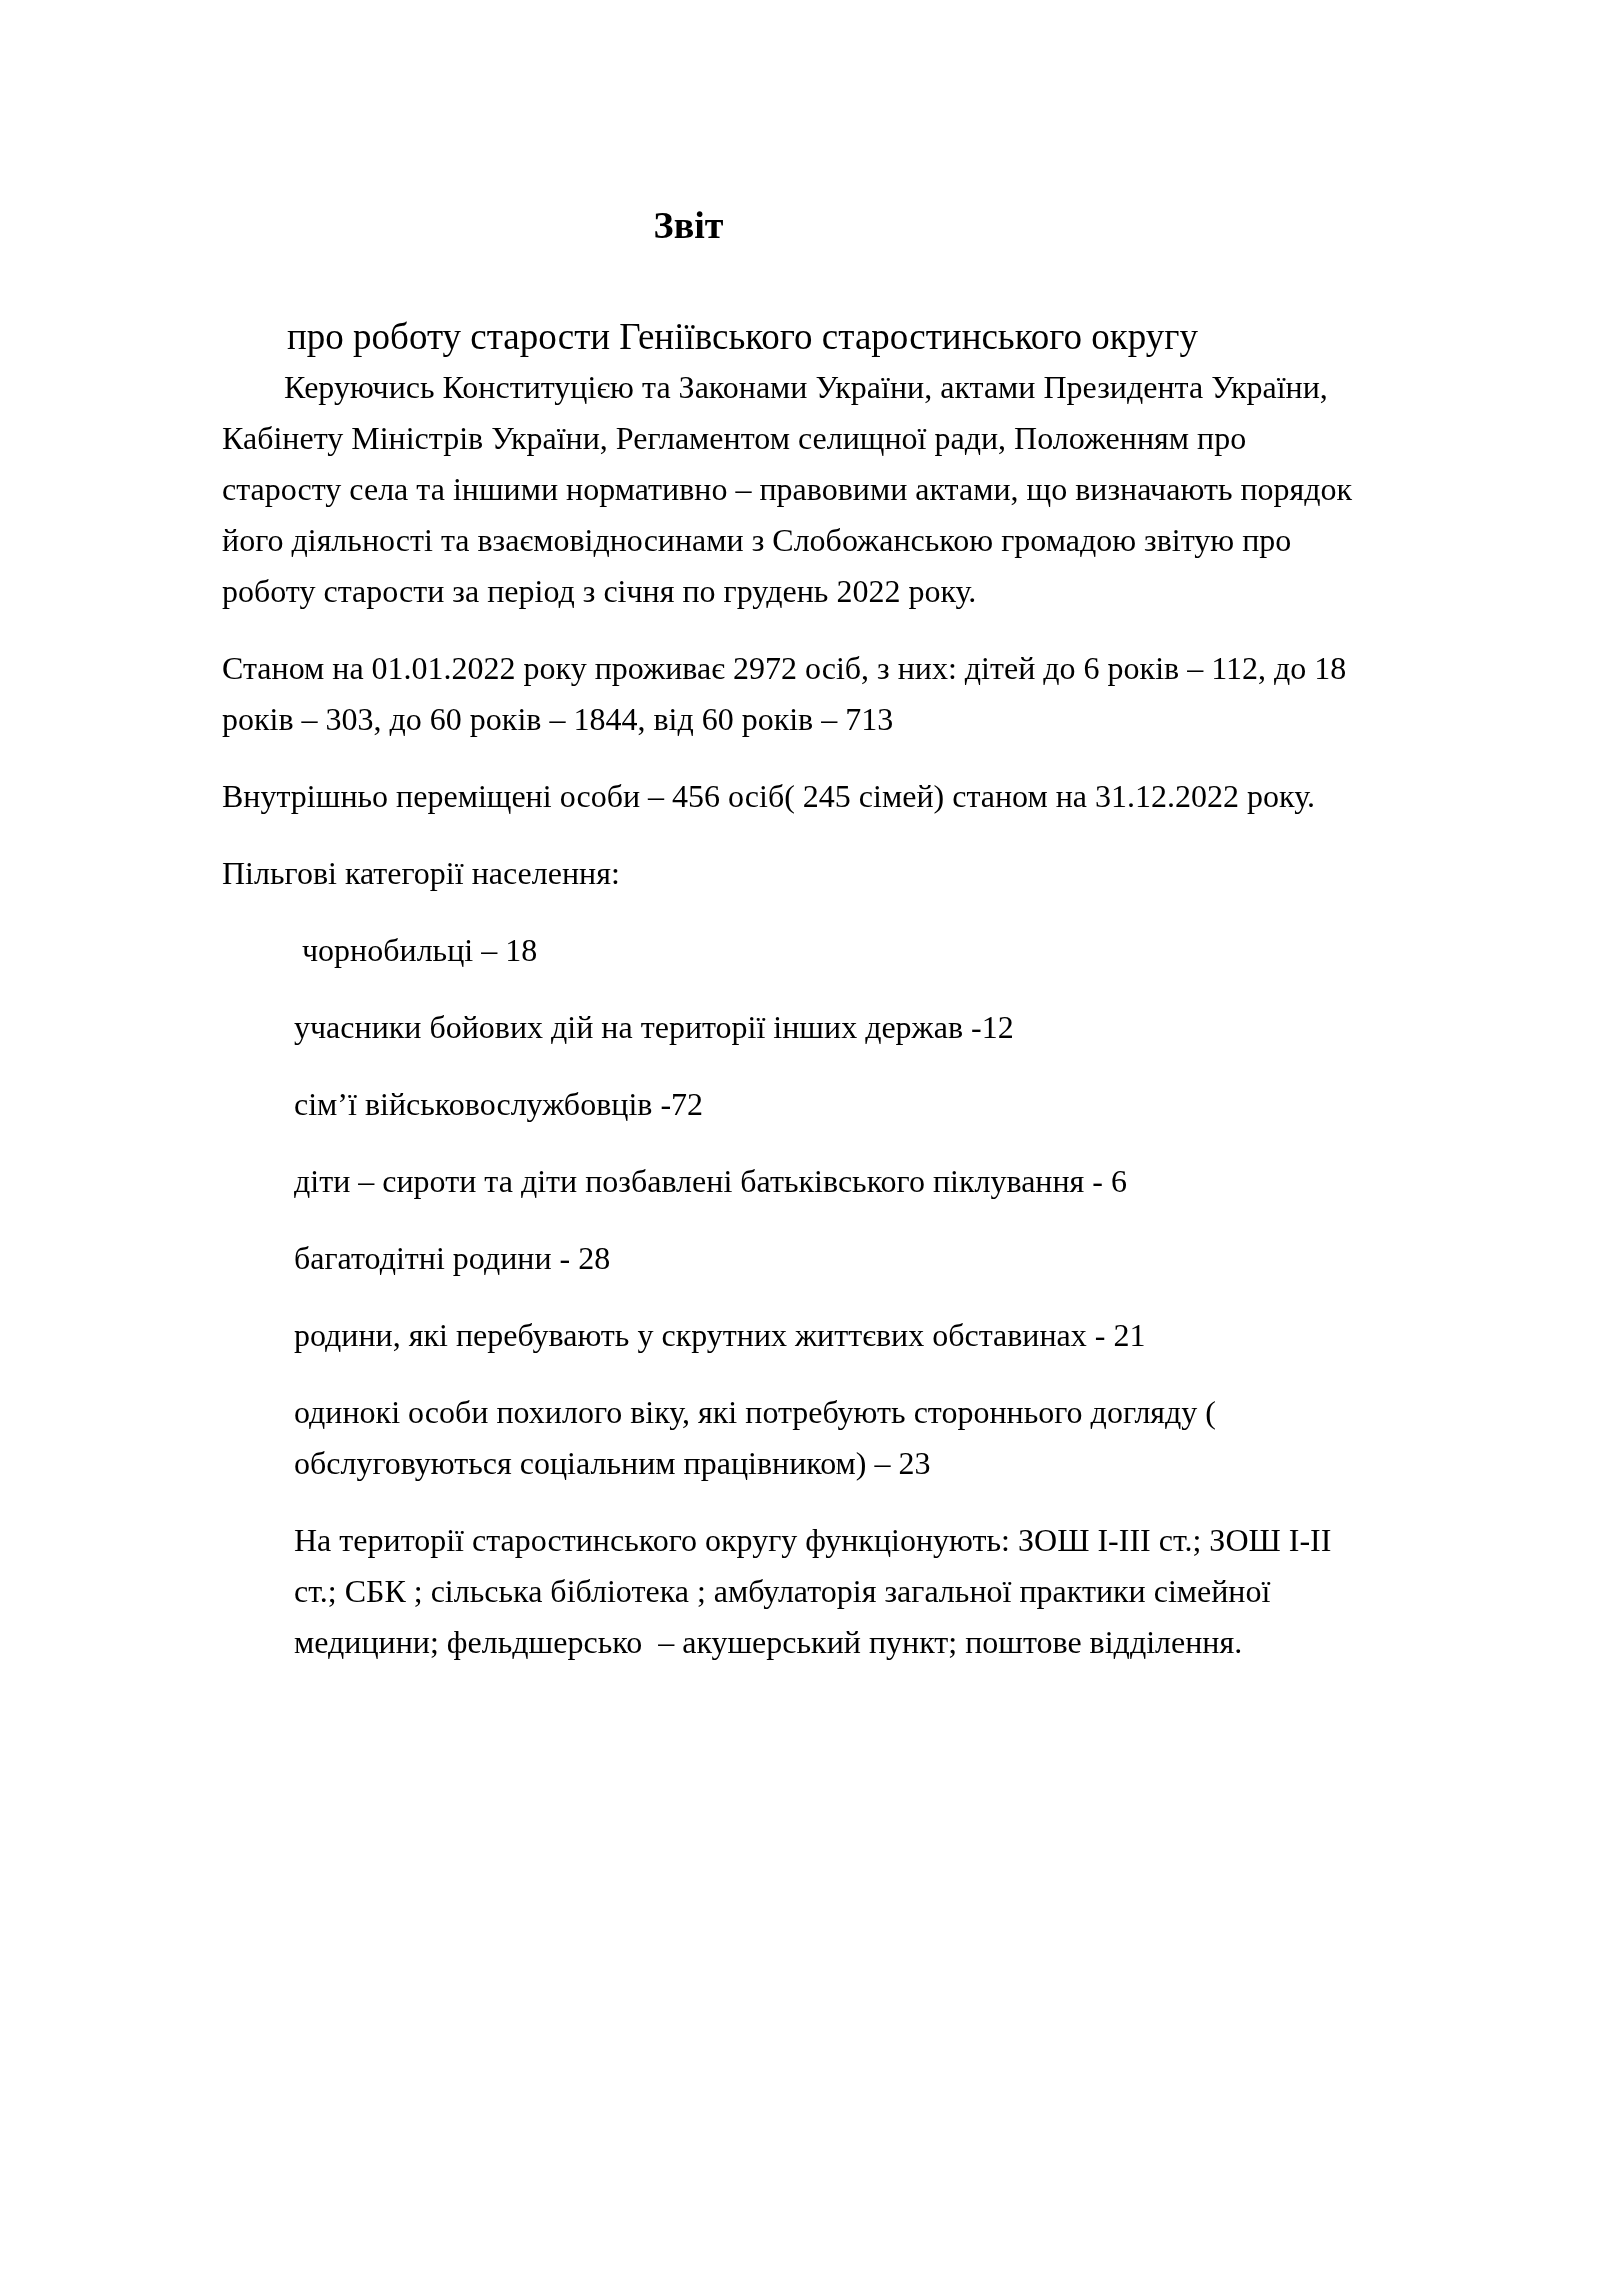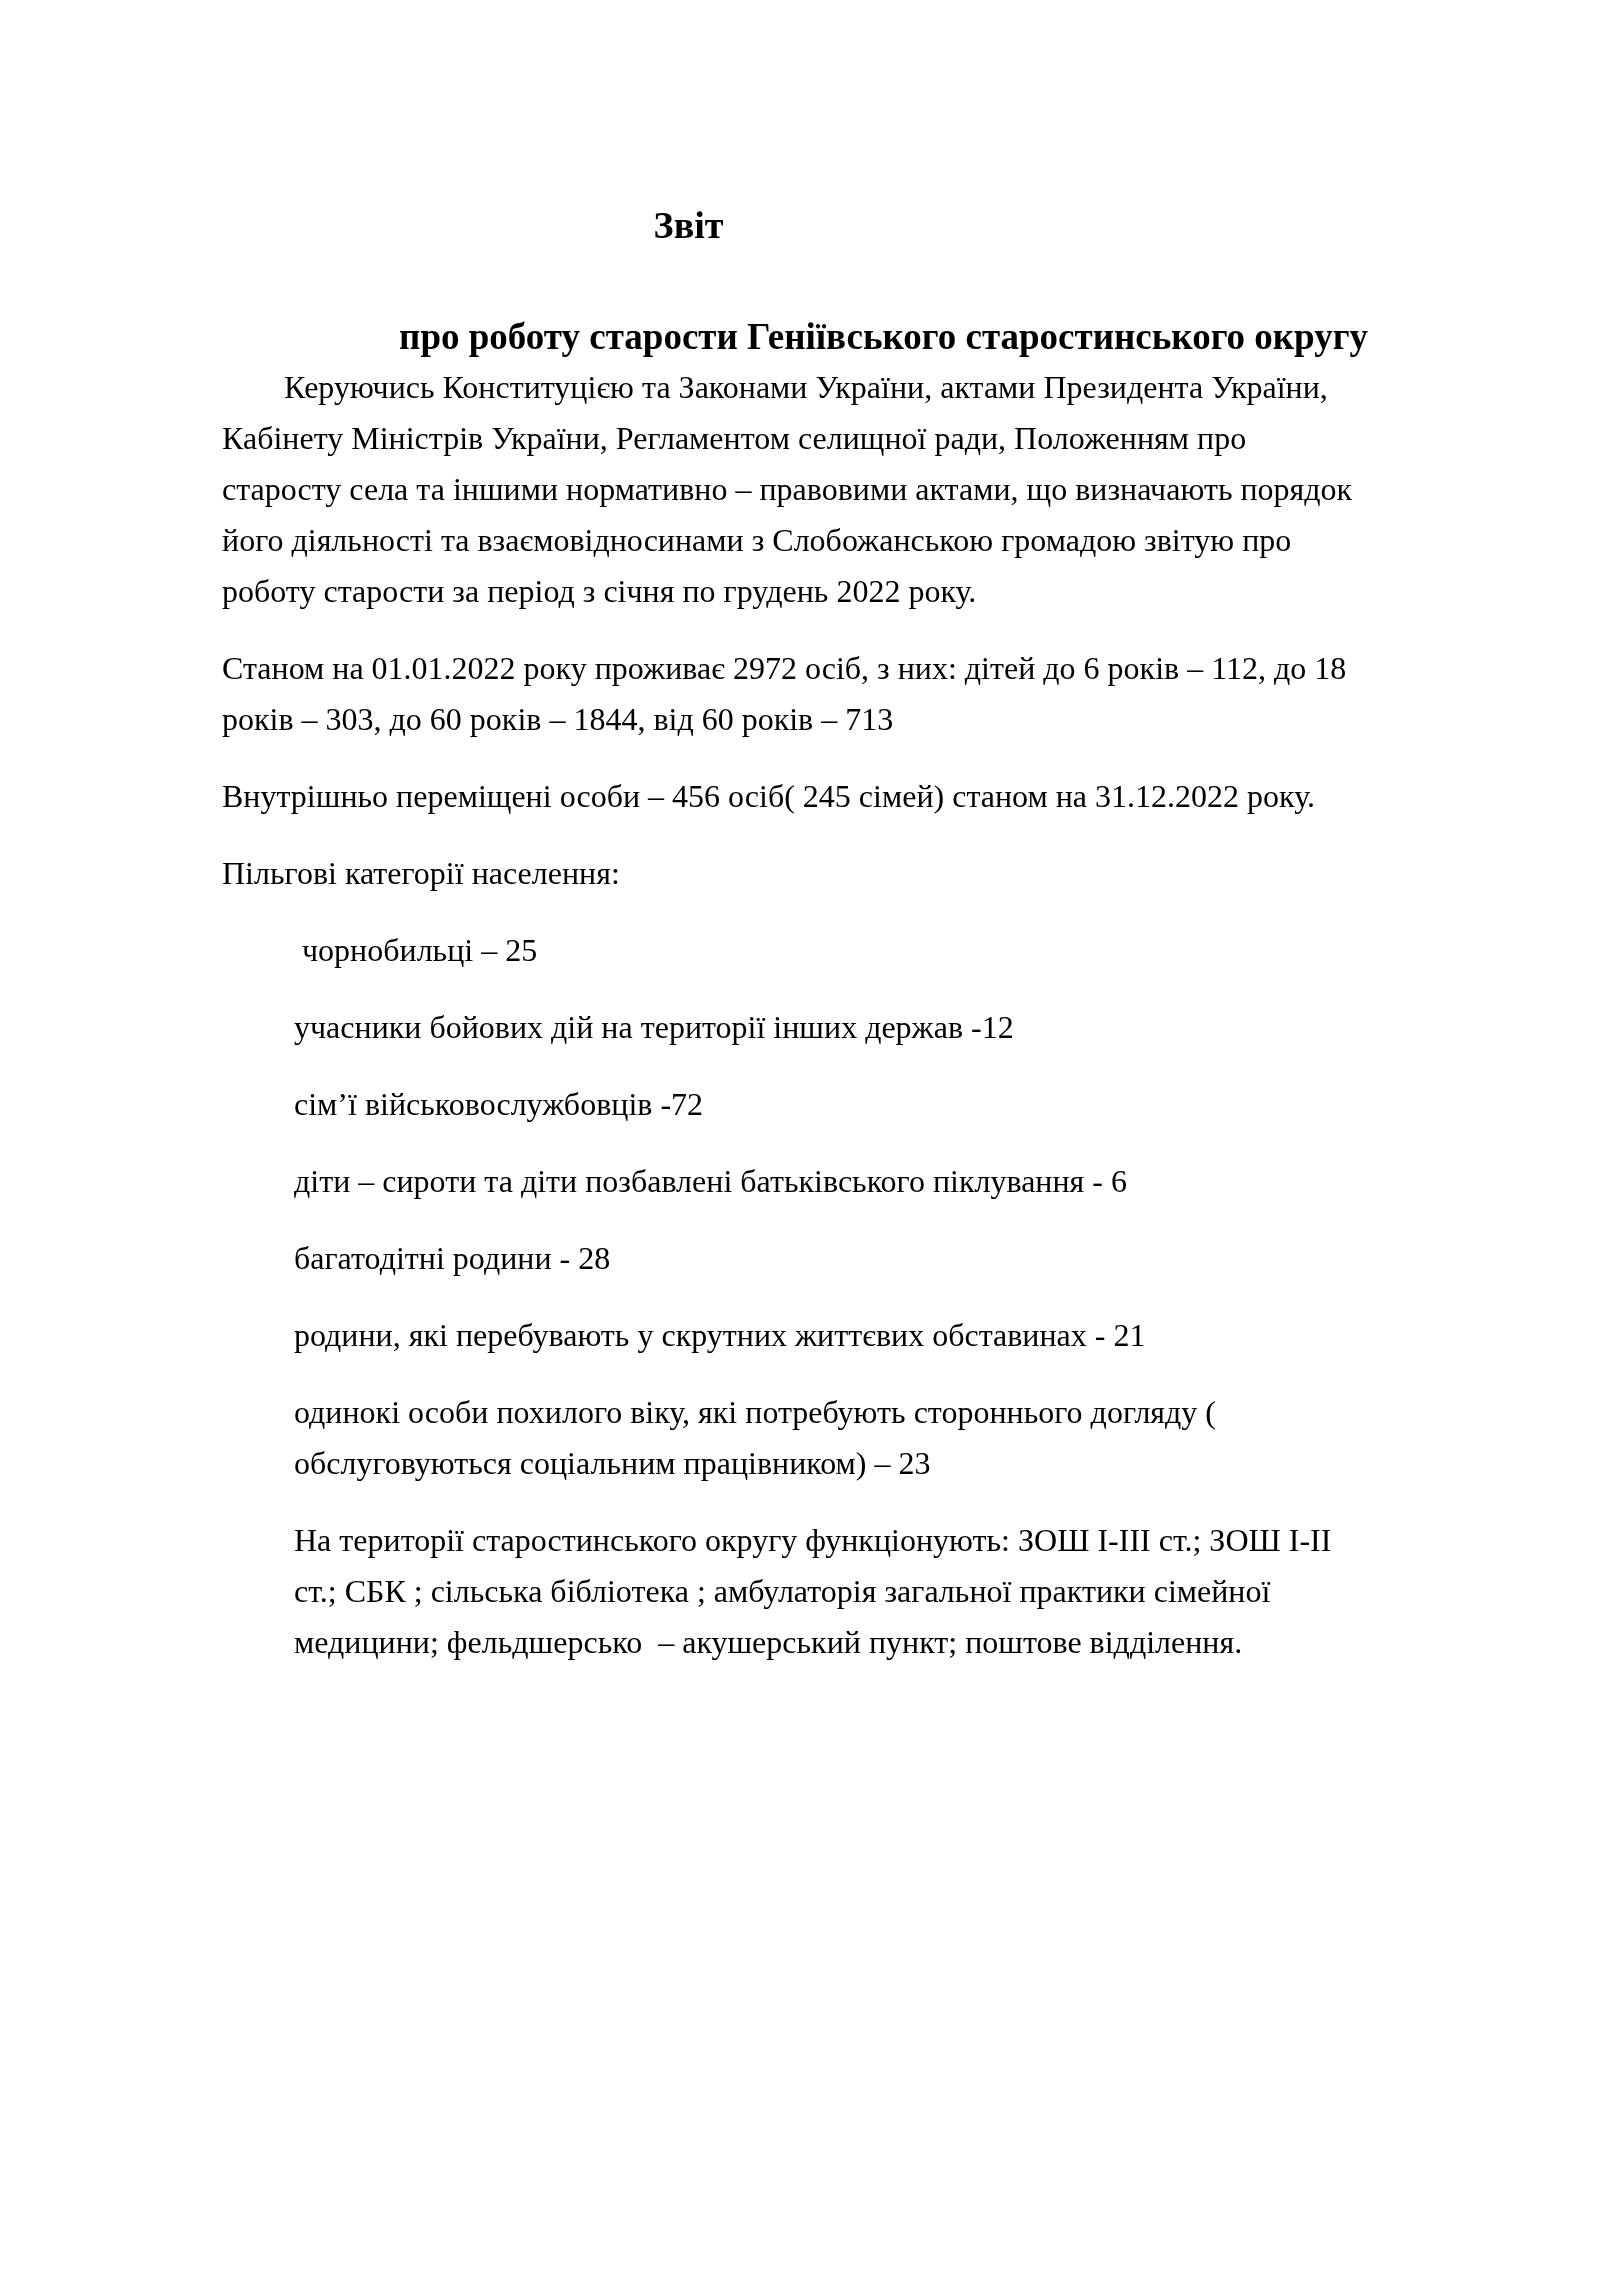--- a/index.html
+++ b/index.html
@@ -23,22 +23,22 @@
     line-height: 51px;
     font-weight: bold;
     text-align: center;
     padding-right: 213px;
     margin: 0 0 60px 0;
     white-space: pre-wrap;
   }
   .doc-subtitle {
     font-size: 37px;
     line-height: 51px;
-    font-weight: bold;
-    text-align: right;
+    font-weight: normal;
+    text-align: left;
     padding-left: 65px;
     margin: 0 0 26px 0;
     white-space: pre-wrap;
   }
   .para {
     font-size: 32px;
     line-height: 51px;
     margin: 0 0 26px 0;
     white-space: pre-wrap;
     text-align: left;
@@ -65,21 +65,21 @@
   <div class="para indent-first">Керуючись Конституцією та Законами України, актами Президента України, Кабінету Міністрів України, Регламентом селищної ради, Положенням про старосту села та іншими нормативно – правовими актами, що визначають порядок його діяльності та взаємовідносинами з Слобожанською громадою звітую про роботу старости за період з січня по грудень 2022 року.</div>
 
 
   <div class="para">Станом на 01.01.2022 року проживає 2972 осіб, з них: дітей до 6 років – 112, до 18 років – 303, до 60 років – 1844, від 60 років – 713</div>
 
   <div class="para">Внутрішньо переміщені особи – 456 осіб( 245 сімей) станом на 31.12.2022 року.</div>
 
   <div class="para">Пільгові категорії населення:</div>
 
   <div>
-    <div class="para block-indent"> чорнобильці – 25</div>
+    <div class="para block-indent"> чорнобильці – 18</div>
     <div class="para block-indent">учасники бойових дій на території інших держав -12</div>
     <div class="para block-indent">сім’ї військовослужбовців -72</div>
     <div class="para block-indent">діти – сироти та діти позбавлені батьківського піклування - 6</div>
     <div class="para block-indent">багатодітні родини - 28</div>
     <div class="para block-indent">родини, які перебувають у скрутних життєвих обставинах - 21</div>
     <div class="para block-indent">одинокі особи похилого віку, які потребують стороннього догляду ( обслуговуються соціальним працівником) – 23</div>
   </div>
 
   <div class="para block-indent">На території старостинського округу функціонують: ЗОШ І-ІІІ ст.; ЗОШ І-ІІ ст.; СБК ; сільська бібліотека ; амбулаторія загальної практики сімейної медицини; фельдшерсько  – акушерський пункт; поштове відділення.</div>
 

